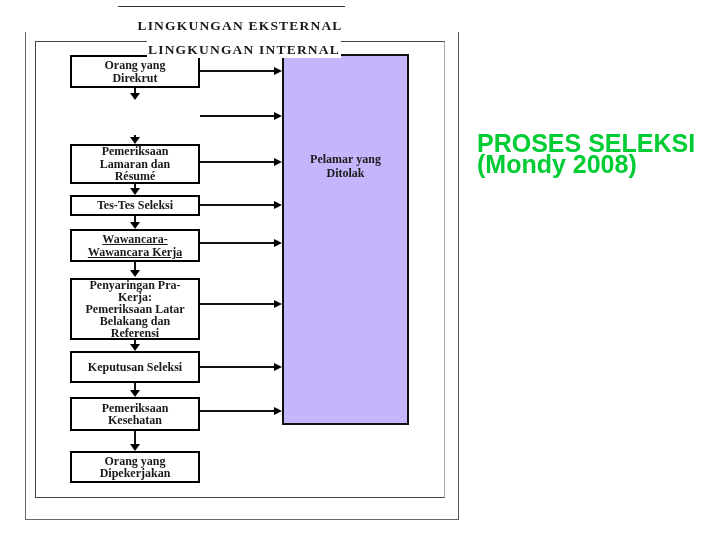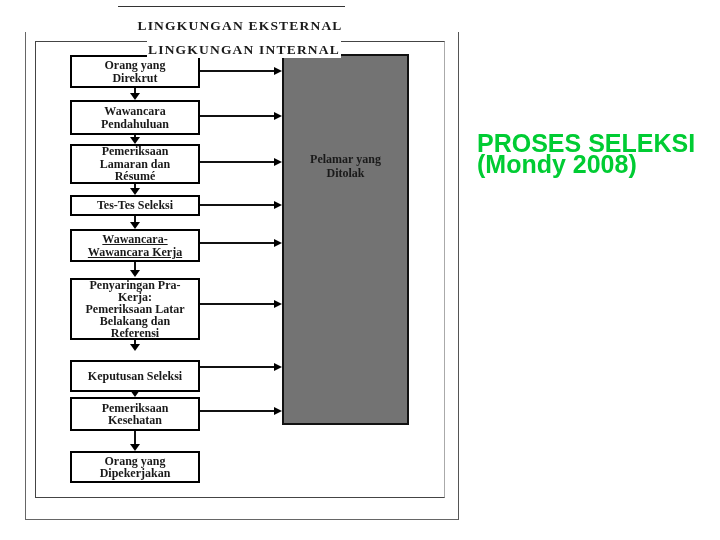--- a/index.html
+++ b/index.html
@@ -22,27 +22,27 @@
   
   .stepbox{position:absolute;left:70px;width:130px;border:2px solid #000;background:#fff;
     box-sizing:border-box;display:flex;align-items:center;justify-content:center;
     text-align:center;font-weight:bold;font-size:12px;line-height:12.5px;white-space:pre-line;z-index:2;}
   .s1{top:55px;height:33px;}
   .s2{top:100px;height:35px;}
   .s3{top:144px;height:40px;}
   .s4{top:195px;height:21px;}
   .s5{top:229px;height:33px;text-decoration:underline;}
   .s6{top:278px;height:62px;line-height:12px;}
-  .s7{top:351px;height:32px;margin-top:9px;}
+  .s7{top:351px;height:32px;}
   .s8{top:397px;height:34px;}
   .s9{top:451px;height:32px;}
 
   
   .rejected{position:absolute;left:282px;top:54px;width:127px;height:371px;border:2px solid #111;
-    box-sizing:border-box;background:#737373;text-align:center;font-weight:bold;font-size:12px;
+    box-sizing:border-box;background:#c4b5fd;text-align:center;font-weight:bold;font-size:12px;
     line-height:14px;white-space:pre-line;padding-top:96px;z-index:2;}
 
   
   .vline{position:absolute;left:134px;width:2px;background:#111;z-index:1;}
   .vhead{position:absolute;left:130px;width:0;height:0;border-left:5px solid transparent;
     border-right:5px solid transparent;border-top:7px solid #000;z-index:1;}
   .v1l{top:88px;height:6px;}   .v1h{top:93px;}
   .v2l{top:135px;height:3px;}  .v2h{top:137px;}
   .v3l{top:184px;height:5px;}  .v3h{top:188px;}
   .v4l{top:216px;height:7px;}  .v4h{top:222px;}
@@ -74,22 +74,20 @@
 <div id="slide">
 
   <div class="topline"></div>
   <div class="env-label env-ext">LINGKUNGAN EKSTERNAL</div>
   <div class="outer-frame"></div>
   <div class="inner-frame"></div>
   <div class="env-label env-int">LINGKUNGAN INTERNAL</div>
 
   <div class="stepbox s1">Orang yang
 Direkrut</div>
-  <div class="stepbox s2">Wawancara
-Pendahuluan</div>
   <div class="stepbox s3">Pemeriksaan
 Lamaran dan
 Résumé</div>
   <div class="stepbox s4">Tes-Tes Seleksi</div>
   <div class="stepbox s5">Wawancara-
 Wawancara Kerja</div>
   <div class="stepbox s6">Penyaringan Pra-
 Kerja:
 Pemeriksaan Latar
 Belakang dan

